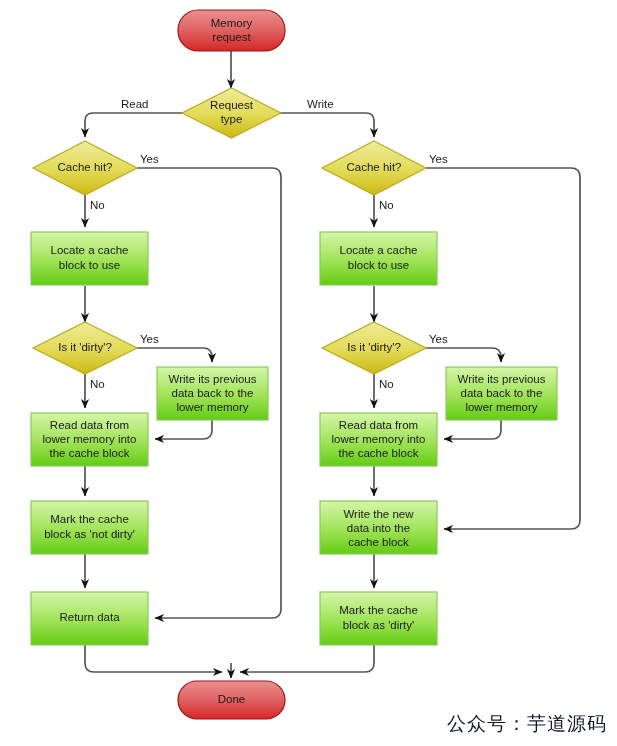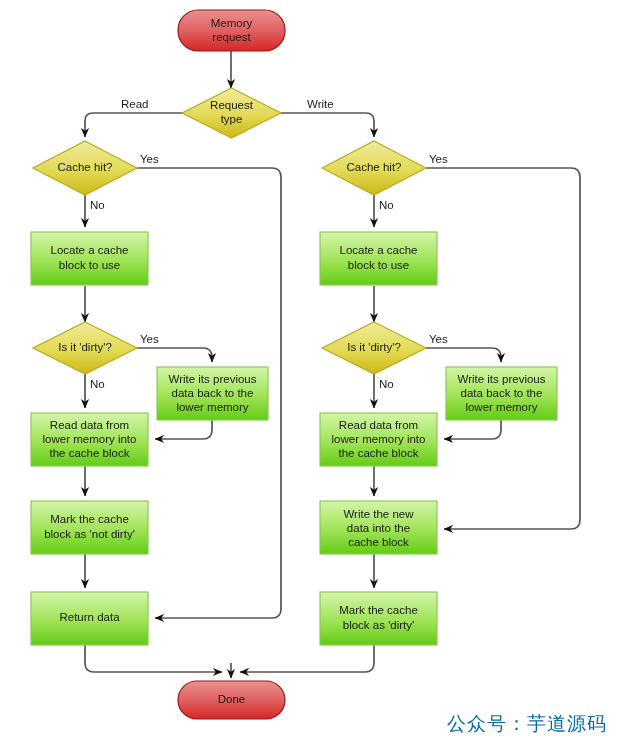--- a/index.html
+++ b/index.html
@@ -51,21 +51,21 @@
     color: #d8d8d8;
     white-space: nowrap;
     left: 372px;
     top: 715px;
     letter-spacing: 0.2px;
   }
   .wm-red {
     position: absolute;
     font-family: Liberation Mono, monospace;
     font-size: 19px;
-    color: #0369a1;
+    color: #0f172a;
     white-space: nowrap;
     left: 447px;
     top: 711px;
     letter-spacing: 1px;
   }
 </style>
 </head>
 <body>
 
 <div id="diagram-root">

